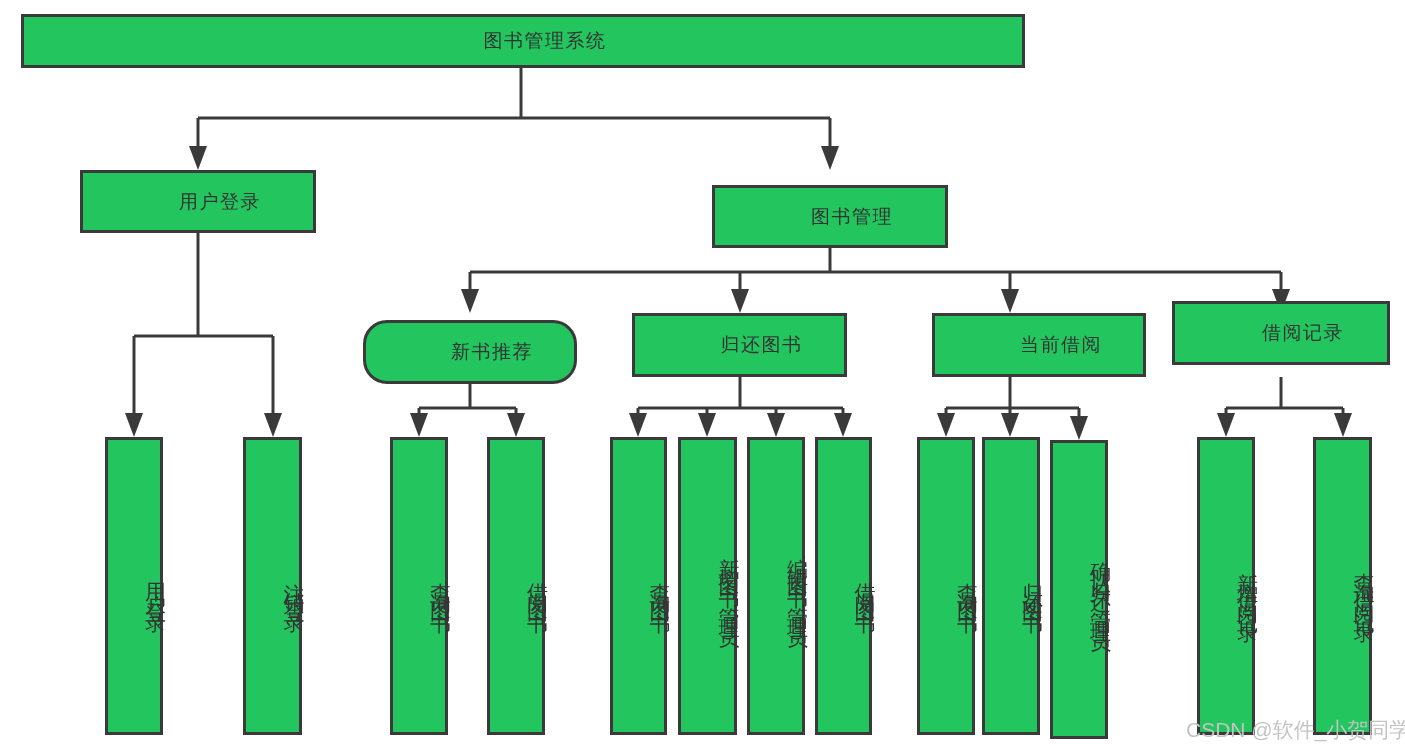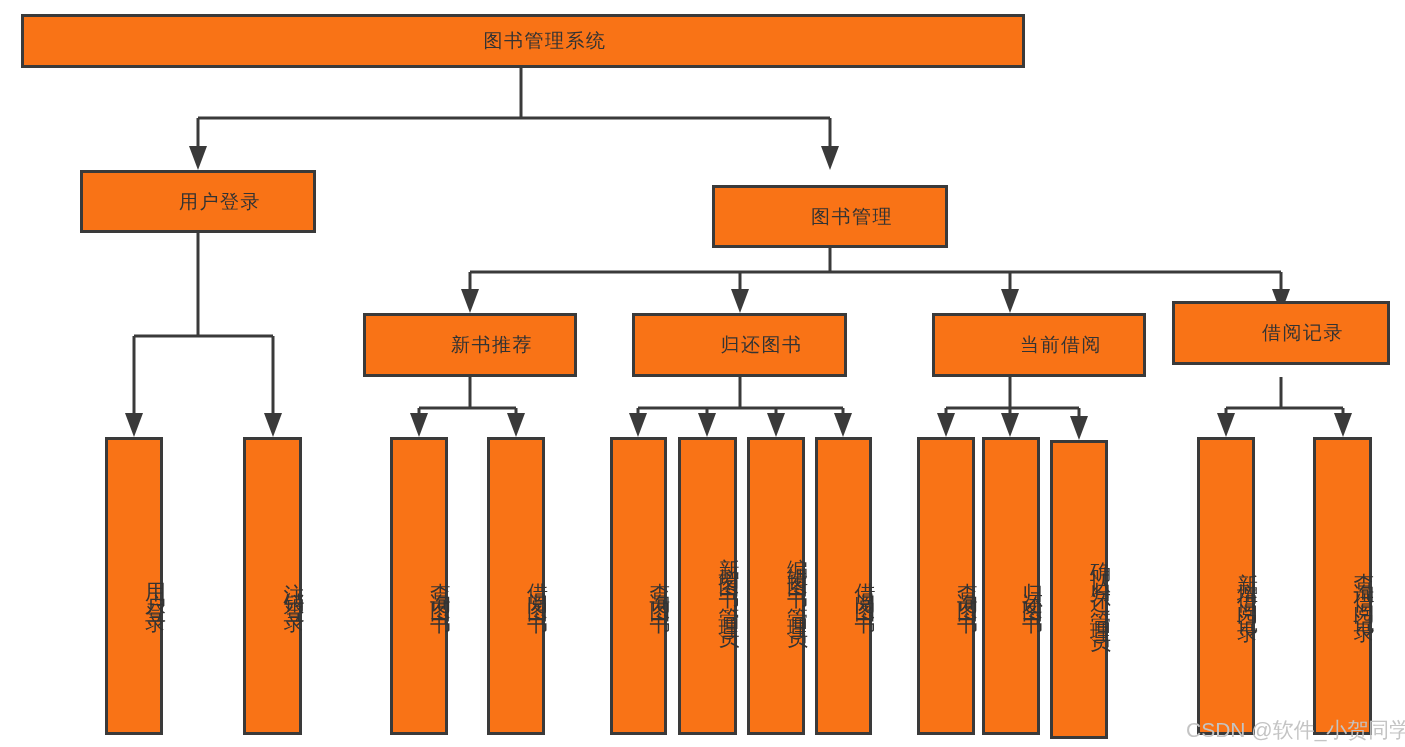--- a/index.html
+++ b/index.html
@@ -13,21 +13,21 @@
   }
   svg.connectors {
     position: absolute;
     left: 0; top: 0;
     z-index: 1;
   }
   .box {
     position: absolute;
     box-sizing: border-box;
     border: 3px solid #3a3a3a;
-    background: #f97316;
+    background: #22c55e;
     display: flex;
     align-items: center;
     justify-content: center;
     color: #333333;
     z-index: 2;
     padding-left: 44px;
   }
   .hbox {
     font-size: 19px;
     letter-spacing: 1.5px;
@@ -120,21 +120,21 @@
       <polygon points="1217,413 1235,413 1226,437"></polygon>
       <polygon points="1334,413 1352,413 1343,437"></polygon>
     </g>
   </svg>
 
   <div class="box hbox" style="left:21px; top:14px; width:1004px; height:54px;">图书管理系统</div>
 
   <div class="box hbox" style="left:80px; top:170px; width:236px; height:63px;">用户登录</div>
   <div class="box hbox" style="left:712px; top:185px; width:236px; height:63px;">图书管理</div>
 
-  <div class="box hbox" style="left:363px; top:313px; width:214px; height:64px;">新书推荐</div>
+  <div class="box hbox" style="left:363px; top:320px; width:214px; height:64px;border-radius:24px;">新书推荐</div>
   <div class="box hbox" style="left:632px; top:313px; width:215px; height:64px;">归还图书</div>
   <div class="box hbox" style="left:903px; top:313px; width:214px; height:64px;margin-left:29px;">当前借阅</div>
   <div class="box hbox" style="left:1172px; top:301px; width:218px; height:64px;">借阅记录</div>
 
   <div class="box vbox" style="left:105px; top:437px; width:58px; height:298px;">用户登录</div>
   <div class="box vbox" style="left:243px; top:437px; width:59px; height:298px;">注销登录</div>
 
   <div class="box vbox" style="left:390px; top:437px; width:58px; height:298px;">查询图书</div>
   <div class="box vbox" style="left:487px; top:437px; width:58px; height:298px;">借阅图书</div>
 

